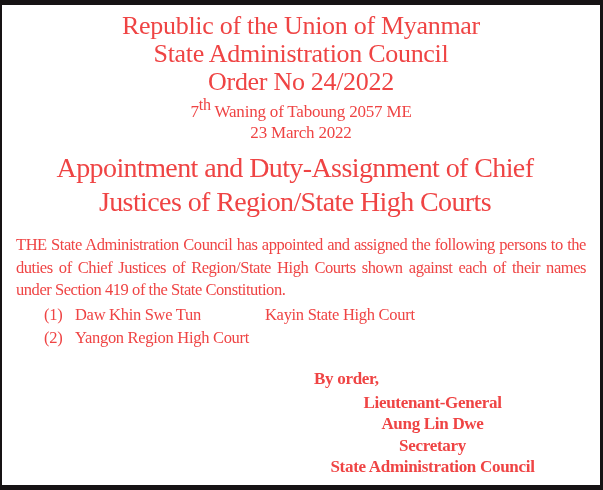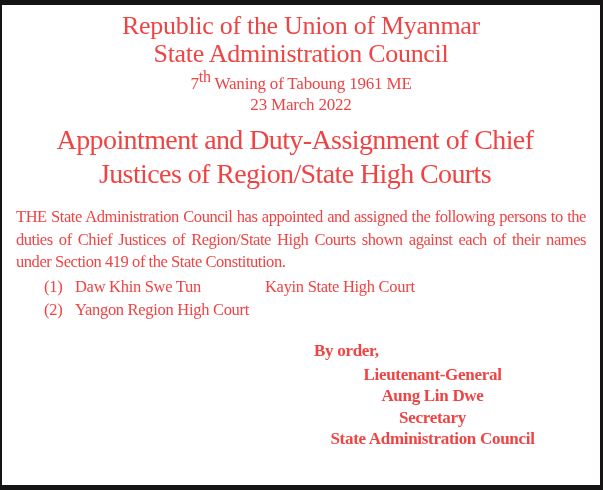--- a/index.html
+++ b/index.html
@@ -104,23 +104,24 @@
   }
 </style>
 </head>
 <body>
 
 <div class="page">
 
   <div class="header">
     <div class="h-line">Republic of the Union of Myanmar</div>
     <div class="h-line">State Administration Council</div>
+    <div class="h-line">Order No 24/2022</div>
 
     <div class="date-block">
-      <div class="date-line"><span>7</span><sup>th</sup><span> Waning of Taboung 1961 ME</span></div>
+      <div class="date-line"><span>7</span><sup>th</sup><span> Waning of Taboung 2057 ME</span></div>
       <div class="date-line">23 March 2022</div>
     </div>
   </div>
 
   <div class="doc-title">Appointment and Duty-Assignment of Chief Justices of Region/State High Courts</div>
 
   <div class="body-text">THE State Administration Council has appointed and assigned the following persons to the duties of Chief Justices of Region/State High Courts shown against each of their names under Section 419 of the State Constitution.</div>
 
   <div class="appointments">
     <div class="appointment-row">

